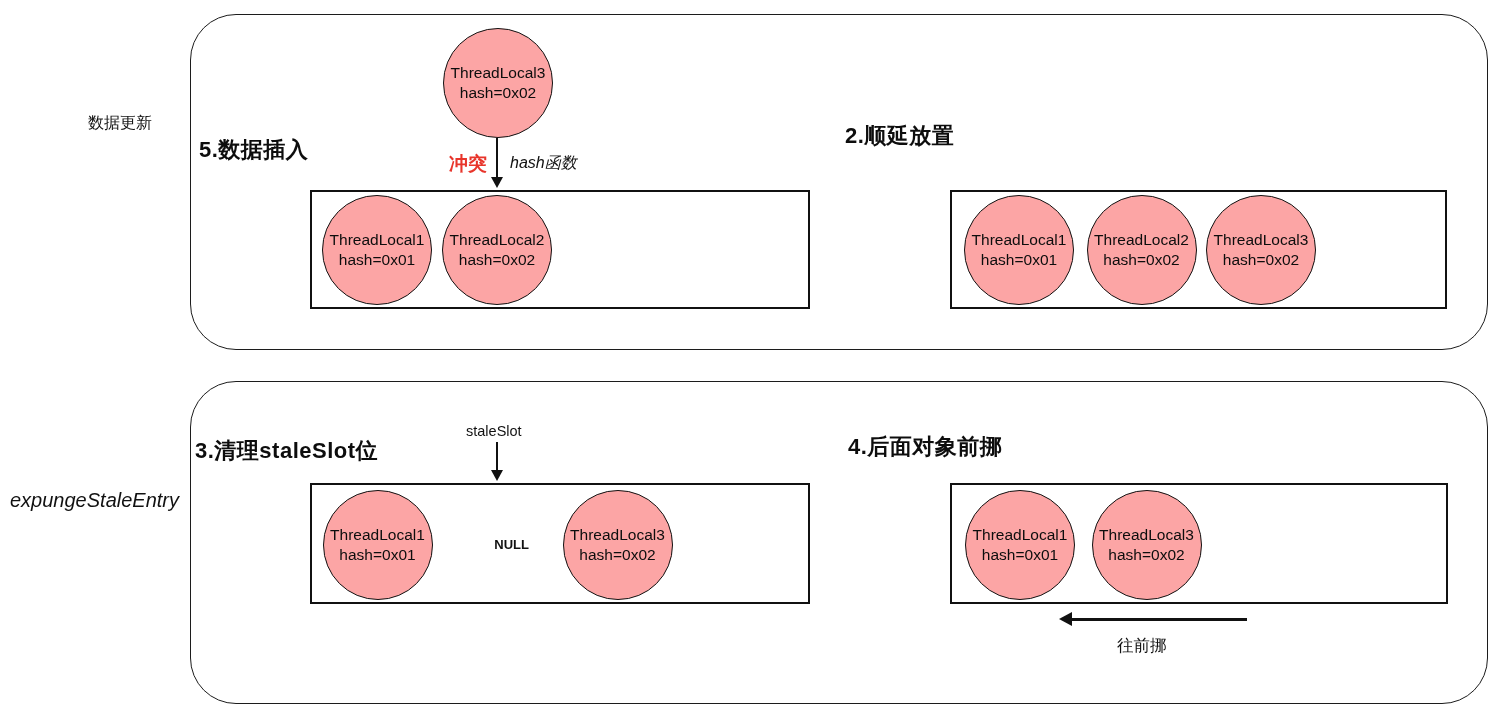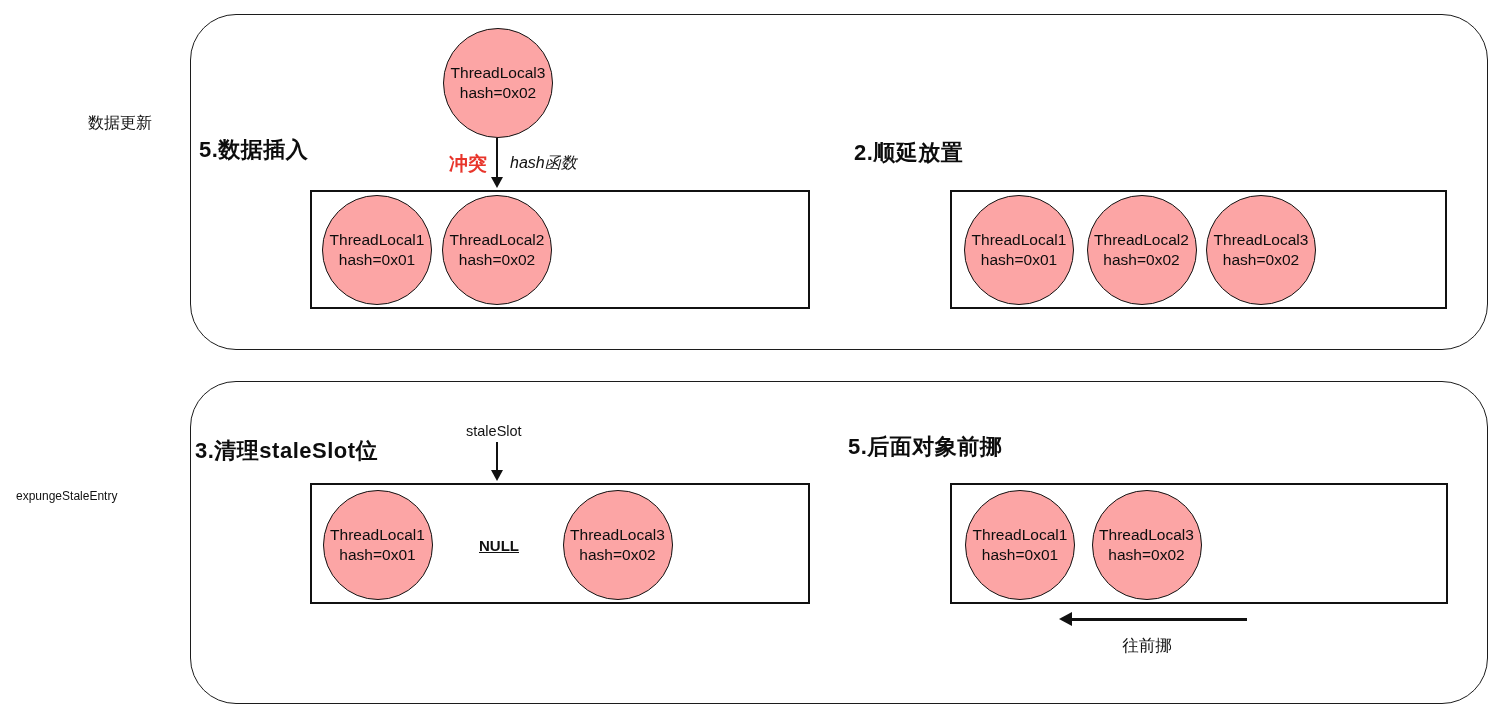--- a/index.html
+++ b/index.html
@@ -5,44 +5,44 @@
   * { margin:0; padding:0; box-sizing:border-box; }
   body { background:#ffffff; font-family:"Liberation Sans","DejaVu Sans",sans-serif; color:#111; }
   .canvas { position:relative; width:1500px; height:716px; background:#fff; overflow:hidden; }
 
   .panel { position:absolute; border:1.6px solid #1c1c1c; border-radius:46px; background:#fff; }
   .panel-top    { left:190px; top:14px;  width:1298px; height:336px; }
   .panel-bottom { left:190px; top:381px; width:1298px; height:323px; }
 
   .side-label { position:absolute; font-size:16px; color:#111; white-space:nowrap; }
   .side-label-top    { left:88px; top:113px; }
-  .side-label-bottom { left:16px; top:489px; font-size:12px; }
+  .side-label-bottom { left:10px; top:489px; font-size:20px;font-style:italic; }
 
   .title { position:absolute; font-weight:bold; font-size:22px; color:#0d0d0d; white-space:nowrap; letter-spacing:0.5px; }
   .title-1 { left:199px; top:135px; }
-  .title-2 { left:845px; top:138px;margin-left:9px; }
+  .title-2 { left:845px; top:121px; }
   .title-3 { left:195px; top:436px; }
   .title-4 { left:848px; top:432px; }
 
   .rect { position:absolute; border:2px solid #111; background:#fff; }
   .rect-1 { left:310px; top:190px; width:500px; height:119px; }
   .rect-2 { left:950px; top:190px; width:497px; height:119px; }
   .rect-3 { left:310px; top:483px; width:500px; height:121px; }
   .rect-4 { left:950px; top:483px; width:498px; height:121px; }
 
   .circle { position:absolute; width:110px; height:110px; border:1.7px solid #111; border-radius:50%;
             background:#fca5a5; display:flex; flex-direction:column; align-items:center; justify-content:center;
             font-size:15.5px; line-height:1.28; text-align:right; color:#0d0d0d; z-index:2; }
 
   .label { position:absolute; white-space:nowrap; color:#111; }
   .conflict-label { left:449px; top:151px; font-size:19px; font-weight:bold; color:#e8352b;text-align:center; }
   .hashfn-label   { left:510px; top:153px; font-size:16px;font-style:italic; }
   .staleslot-label{ left:466px; top:423px; font-size:14.5px;text-align:center; }
-  .null-label     { left:469px; top:537px; width:60px; text-align:center; font-size:15px; font-weight:bold;text-decoration:underline; }
-  .move-label     { left:1117px; top:635px; width:60px; text-align:center; font-size:16.5px; }
+  .null-label     { left:469px; top:537px; width:60px; text-align:right; font-size:13px; font-weight:bold; }
+  .move-label     { left:1117px; top:635px; width:60px; text-align:left; font-size:16.5px; }
 
   .varrow { position:absolute; width:2.5px; background:#111; z-index:3; }
   .varrow::after { content:""; position:absolute; left:50%; transform:translateX(-50%);
                    bottom:-11px; width:0; height:0;
                    border-left:6.5px solid transparent; border-right:6.5px solid transparent;
                    border-top:11px solid #111; }
   .varrow-hash      { left:495.8px; top:138px; height:39px; }
   .varrow-staleslot { left:495.8px; top:442px; height:28px; }
 
   .harrow { position:absolute; height:2.5px; background:#111; }
@@ -109,21 +109,21 @@
   <div class="circle" style="left:322.5px; top:489.5px;">
     <span>ThreadLocal1</span>
     <span>hash=0x01</span>
   </div>
   <div class="label null-label">NULL</div>
   <div class="circle" style="left:562.5px; top:489.5px;">
     <span>ThreadLocal3</span>
     <span>hash=0x02</span>
   </div>
 
-  <div class="title title-4">5.后面对象前挪</div>
+  <div class="title title-4">4.后面对象前挪</div>
 
   <div class="rect rect-4"></div>
   <div class="circle" style="left:965px; top:489.5px;">
     <span>ThreadLocal1</span>
     <span>hash=0x01</span>
   </div>
   <div class="circle" style="left:1091.5px; top:489.5px;">
     <span>ThreadLocal3</span>
     <span>hash=0x02</span>
   </div>

